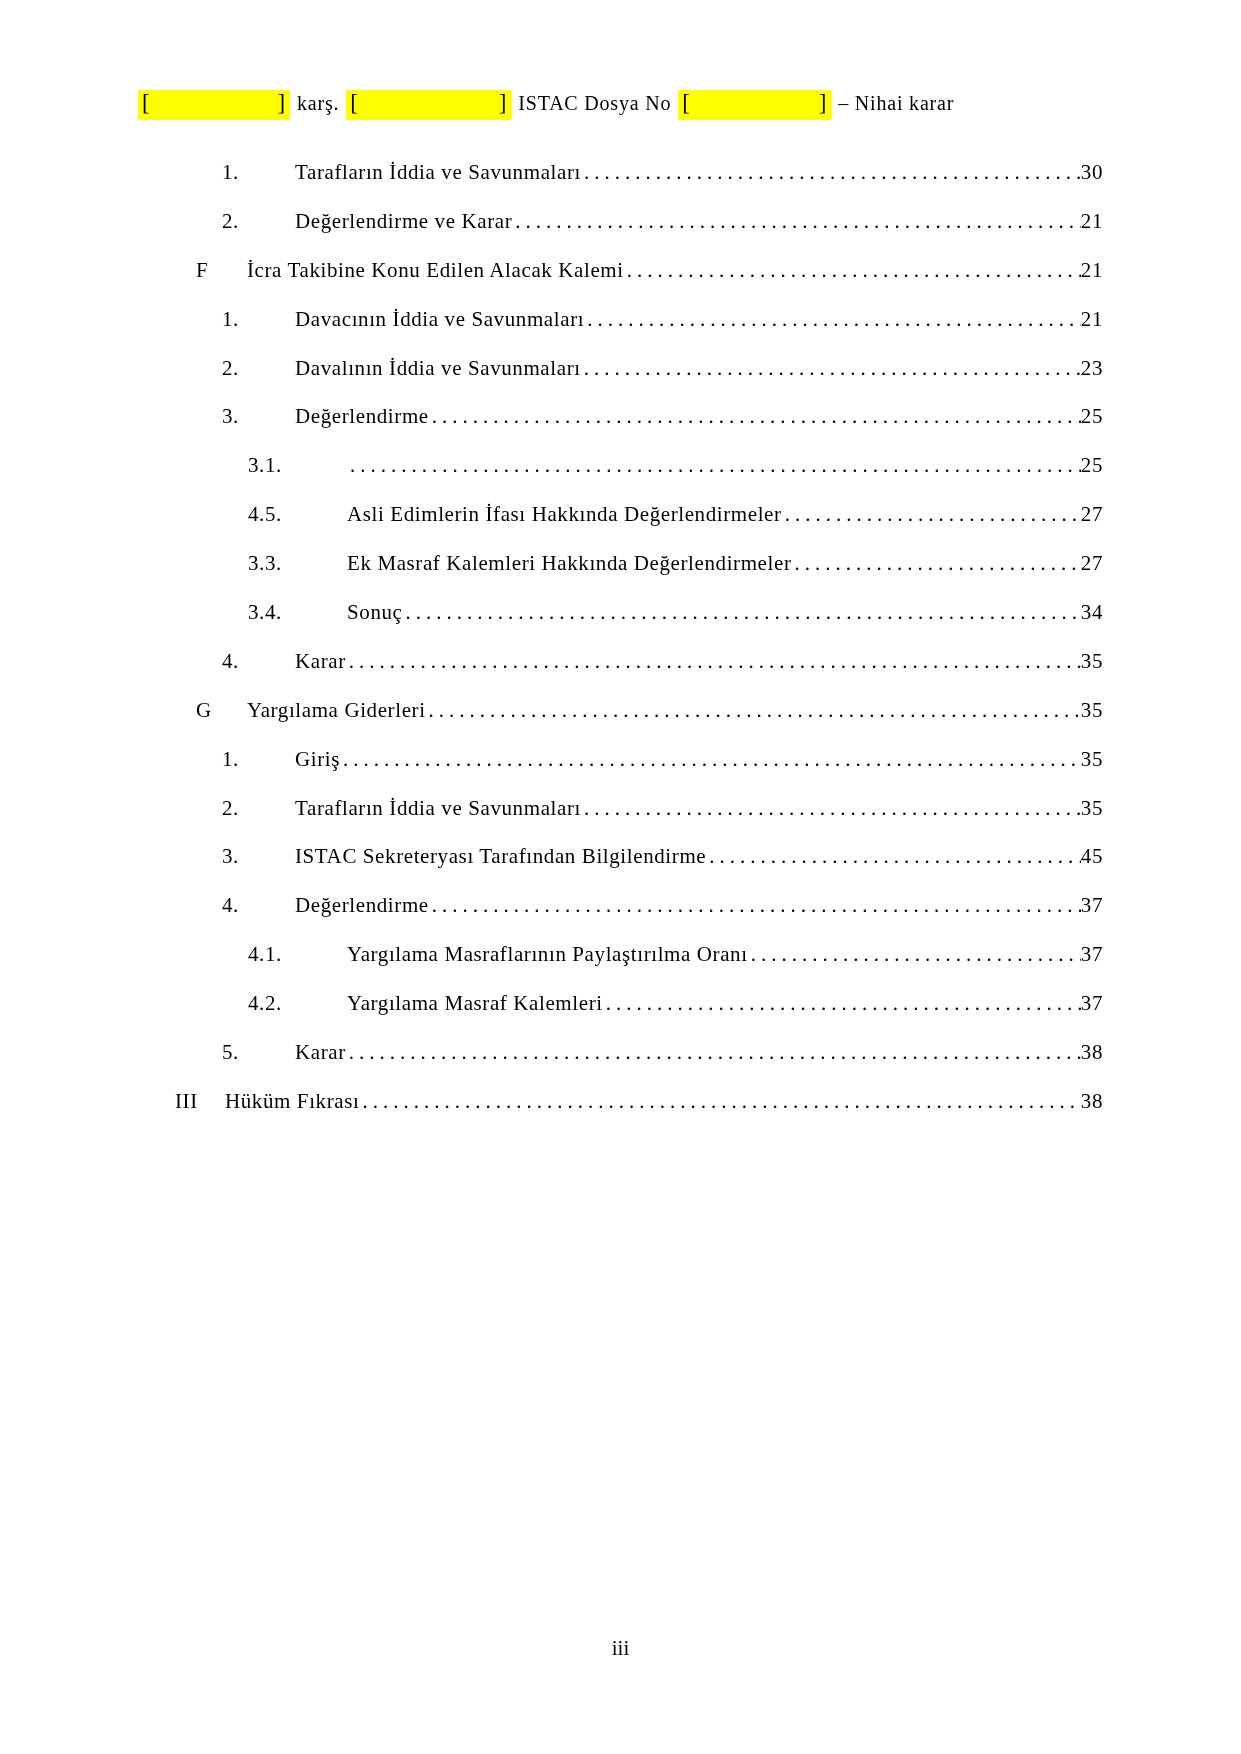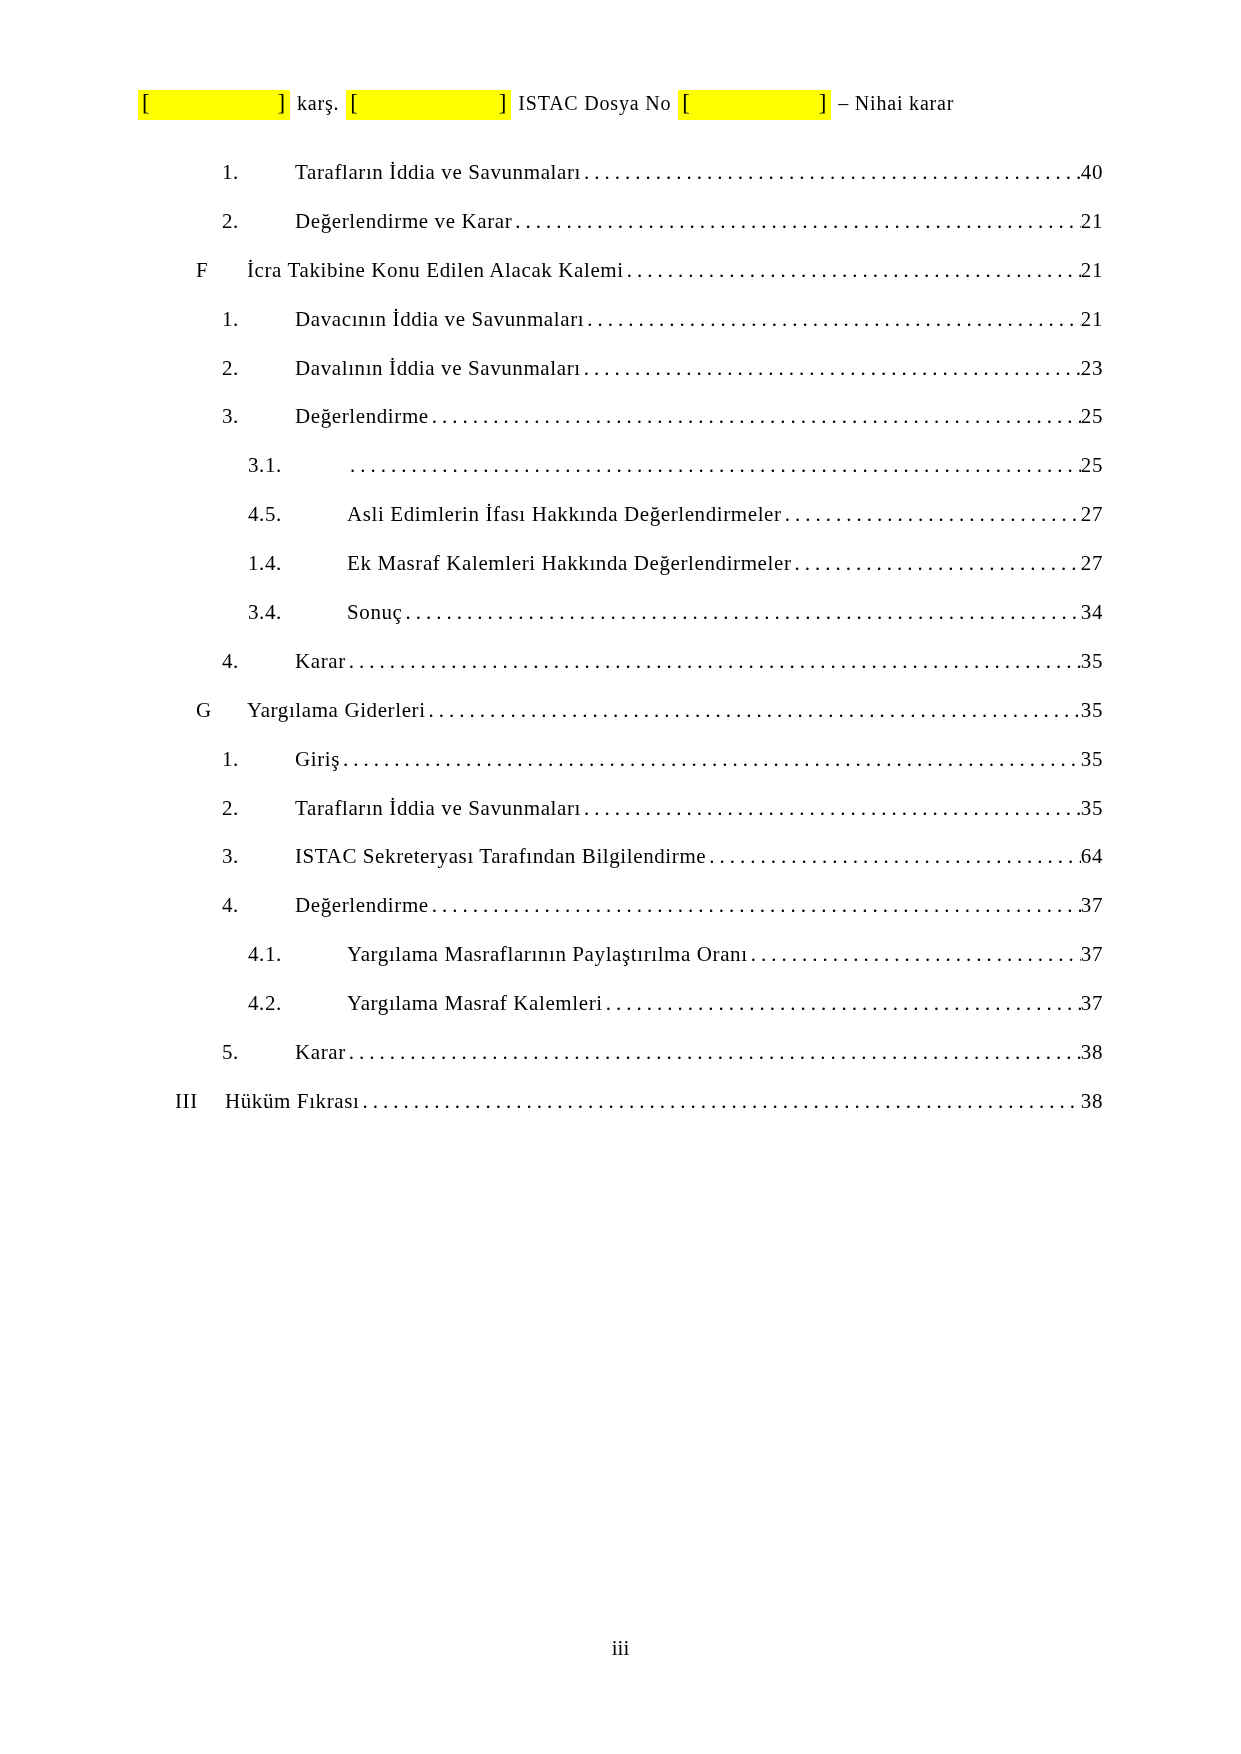--- a/index.html
+++ b/index.html
@@ -113,21 +113,21 @@
     <span class="bracket">]</span>
   </span>
 <span class="header-text">– Nihai karar</span>
     </div>
 
   <div class="toc" id="toc-list">
   <div class="toc-row level-num">
     <span class="toc-marker">1.</span>
     <span class="toc-title">Tarafların İddia ve Savunmaları</span>
     <span class="toc-leader">............................................................................................................................................................................................................................................................................................................</span>
-    <span class="toc-page">40</span>
+    <span class="toc-page">30</span>
   </div>
 
   <div class="toc-row level-num">
     <span class="toc-marker">2.</span>
     <span class="toc-title">Değerlendirme ve Karar</span>
     <span class="toc-leader">............................................................................................................................................................................................................................................................................................................</span>
     <span class="toc-page">21</span>
   </div>
 
   <div class="toc-row level-letter">
@@ -165,21 +165,21 @@
   </div>
 
   <div class="toc-row level-subnum">
     <span class="toc-marker">4.5.</span>
     <span class="toc-title">Asli Edimlerin İfası Hakkında Değerlendirmeler</span>
     <span class="toc-leader">............................................................................................................................................................................................................................................................................................................</span>
     <span class="toc-page">27</span>
   </div>
 
   <div class="toc-row level-subnum">
-    <span class="toc-marker">1.4.</span>
+    <span class="toc-marker">3.3.</span>
     <span class="toc-title">Ek Masraf Kalemleri Hakkında Değerlendirmeler </span>
     <span class="toc-leader">............................................................................................................................................................................................................................................................................................................</span>
     <span class="toc-page">27</span>
   </div>
 
   <div class="toc-row level-subnum">
     <span class="toc-marker">3.4.</span>
     <span class="toc-title">Sonuç </span>
     <span class="toc-leader">............................................................................................................................................................................................................................................................................................................</span>
     <span class="toc-page">34</span>
@@ -210,21 +210,21 @@
     <span class="toc-marker">2.</span>
     <span class="toc-title">Tarafların İddia ve Savunmaları</span>
     <span class="toc-leader">............................................................................................................................................................................................................................................................................................................</span>
     <span class="toc-page">35</span>
   </div>
 
   <div class="toc-row level-num">
     <span class="toc-marker">3.</span>
     <span class="toc-title">ISTAC Sekreteryası Tarafından Bilgilendirme </span>
     <span class="toc-leader">............................................................................................................................................................................................................................................................................................................</span>
-    <span class="toc-page">64</span>
+    <span class="toc-page">45</span>
   </div>
 
   <div class="toc-row level-num">
     <span class="toc-marker">4.</span>
     <span class="toc-title">Değerlendirme </span>
     <span class="toc-leader">............................................................................................................................................................................................................................................................................................................</span>
     <span class="toc-page">37</span>
   </div>
 
   <div class="toc-row level-subnum">

